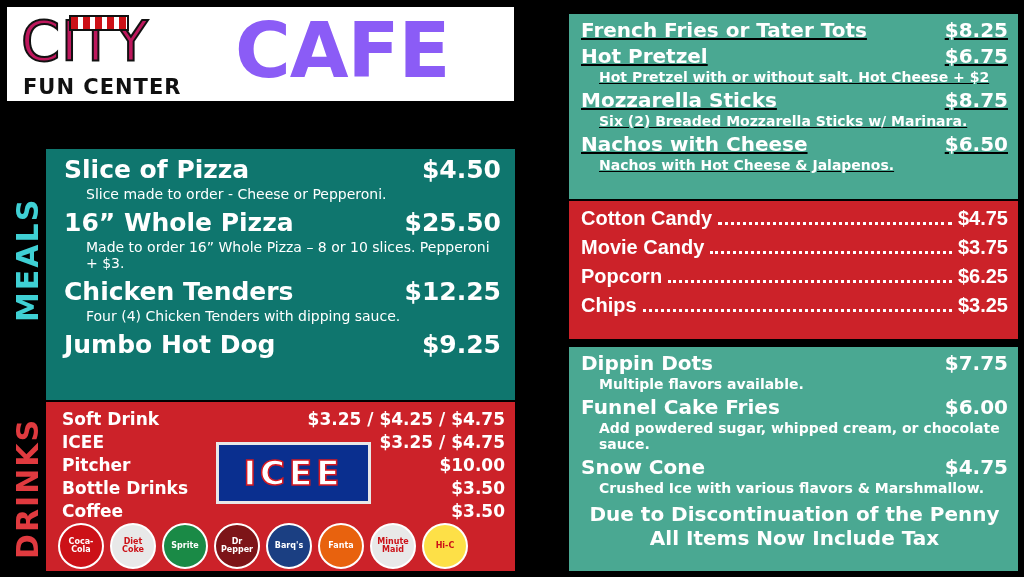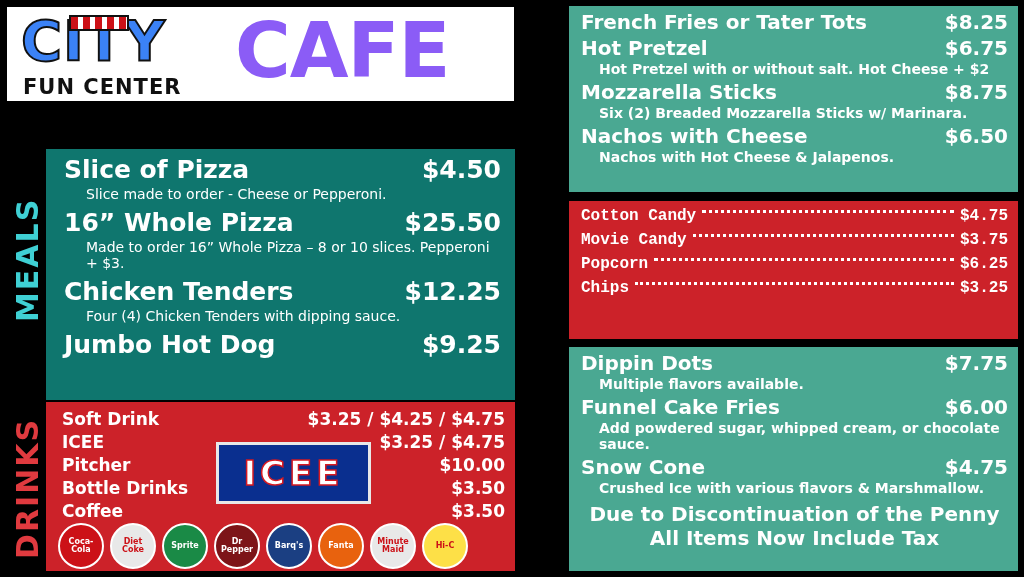--- a/index.html
+++ b/index.html
@@ -34,24 +34,24 @@
     width: 513px; height: 100px;
     background: #ffffff;
     border: 3px solid #000;
     box-sizing: border-box;
     overflow: hidden;
   }
   .logo-city {
     position: absolute;
     left: 14px; top: 6px;
     font-family: "DejaVu Sans", sans-serif;
-    font-weight: bold;
+    font-weight: normal;
     font-size: 56px;
     letter-spacing: 1px;
-    color: #3b82f6;
+    color: #be185d;
     -webkit-text-stroke: 2px #111;
     line-height: 1;
   }
   .logo-bars {
     position: absolute;
     left: 62px; top: 8px;
     width: 60px; height: 16px;
     background: repeating-linear-gradient(90deg,#cc1117 0 7px,#ffffff 7px 12px);
     border: 2px solid #111;
     box-sizing: border-box;
@@ -194,26 +194,27 @@
 
   
   .right-col {
     position: absolute;
     left: 521px; top: 0;
     width: 503px; height: 577px;
   }
 
   .sides-panel {
     position: absolute;
-    left: 46px; top: 4px;
+    left: 46px; top: 12px;
     width: 453px; height: 190px;
     background: #4aa892;
     border: 2px solid #000;
     box-sizing: border-box;
     padding: 4px 10px 0 12px;
+    text-decoration: underline;
   }
   .snacks-panel {
     position: absolute;
     left: 46px; top: 199px;
     width: 453px; height: 142px;
     background: #cc2229;
     border: 2px solid #000;
     box-sizing: border-box;
     padding: 6px 10px 0 12px;
   }
@@ -249,24 +250,24 @@
     font-weight: bold;
     font-size: 14px;
     color: #ffffff;
     margin: 1px 0 3px 18px;
     line-height: 1.15;
   }
   .item-block { margin-bottom: 2px; }
 
   .snack-row {
     display: flex;
-    align-items: center;
-    font-family: Liberation Mono, monospace;
-    font-weight: bold;
-    font-size: 16px;
+    align-items: flex-end;
+    font-family: Liberation Sans, sans-serif;
+    font-weight: bold;
+    font-size: 20px;
     color: #ffffff;
     margin-bottom: 6px;
   }
   .snack-dots {
     flex: 1;
     margin: 0 6px;
     border-bottom: 3px dotted #ffffff;
     transform: translateY(-5px);
   }
 

